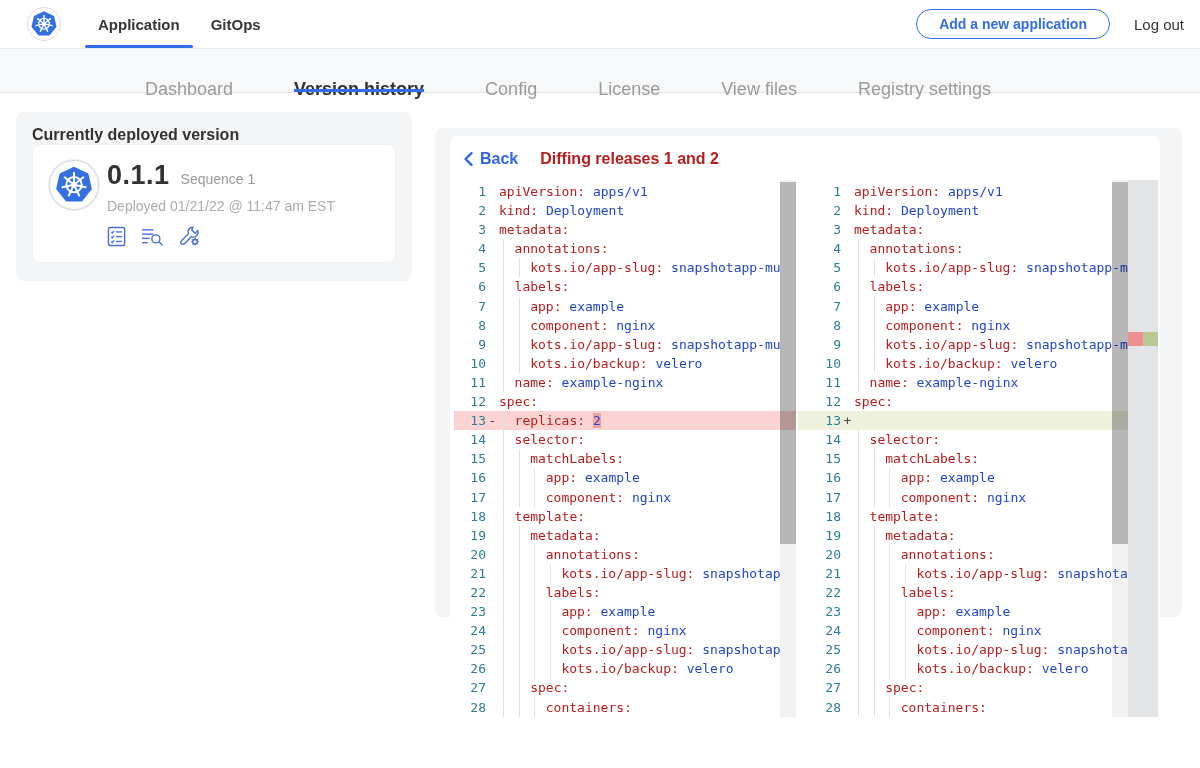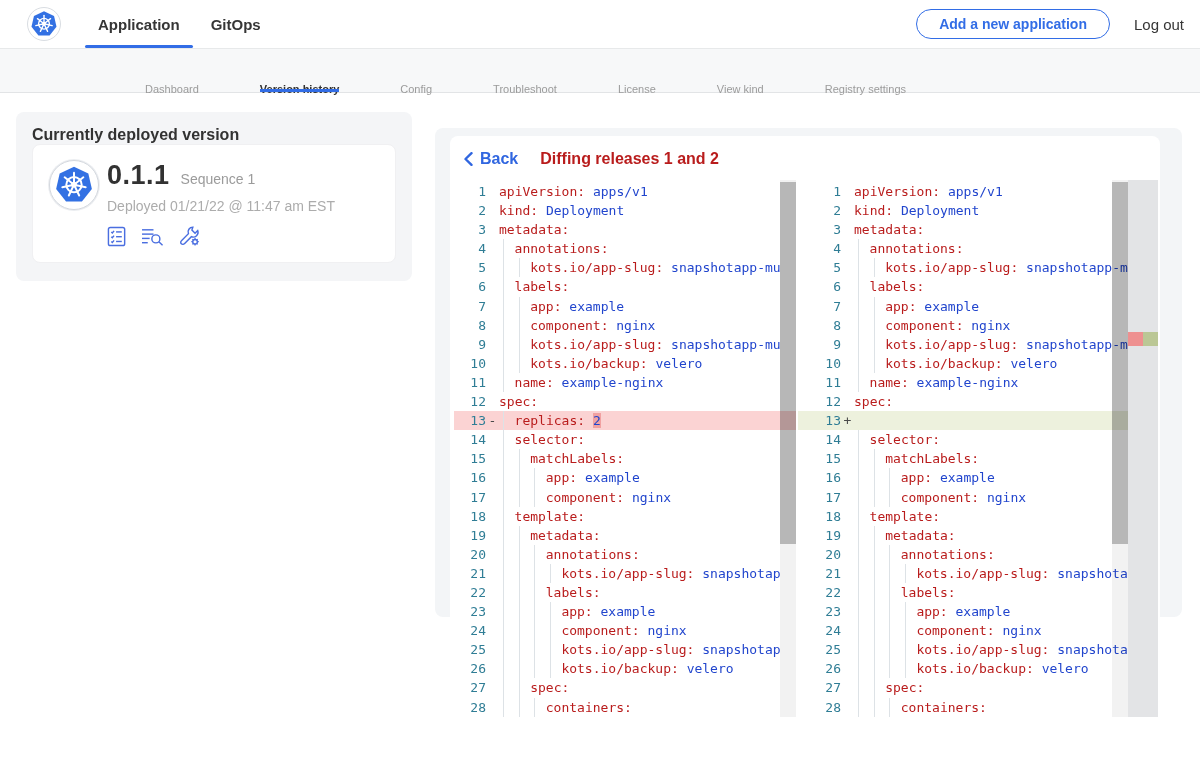--- a/index.html
+++ b/index.html
@@ -19,21 +19,21 @@
   .topbar-right { margin-left:auto; display:flex; align-items:center; margin-right:16px; }
   .add-app-btn { border:1px solid var(--accent); color:var(--accent); background:#fff;
              border-radius:17px; height:30px; padding:0 22px; font-size:14px; font-weight:700;
              font-family:"Liberation Sans",sans-serif; cursor:pointer; }
   .logout { font-size:15px; color:#363636; margin-left:24px; cursor:pointer; }
 
   
   .subnav { height:45px; background:#f7f8f9; border-top:1px solid #e7e9ea; border-bottom:1px solid #e2e4e6;
             display:flex; padding-left:145px; }
   .subnav-item { position:relative; display:flex; align-items:center; margin-right:61px;
-            font-size:11px; color:#9b9b9b; cursor:pointer; white-space:nowrap;margin-top:37px; }
+            font-size:18px; color:#9b9b9b; cursor:pointer; white-space:nowrap;margin-top:37px; }
   .subnav-item.active { color:#323232; font-weight:700; }
   .subnav-item.active::after { content:""; position:absolute; left:0; right:0; bottom:0;
             height:3px; background:var(--accent); }
 
   
   .main { display:flex; align-items:flex-start; }
 
   
   .dep-card { width:396px; margin:19px 0 0 16px; background:#f4f5f7; border-radius:8px;
               padding:14px 16px 18px 16px; flex:0 0 auto; }
@@ -124,23 +124,22 @@
   <div class="topbar-right">
     <button class="add-app-btn">Add a new application</button>
     <span class="logout">Log out</span>
   </div>
 </header>
 
 <nav class="subnav">
   <div class="subnav-item">Dashboard</div>
   <div class="subnav-item active">Version history</div>
   <div class="subnav-item">Config</div>
-  <div class="subnav-item">Troubleshoot</div>
   <div class="subnav-item">License</div>
-  <div class="subnav-item">View kind</div>
+  <div class="subnav-item">View files</div>
   <div class="subnav-item">Registry settings</div>
 </nav>
 
 <main class="main">
 
   <section class="dep-card">
     <h2 class="dep-title">Currently deployed version</h2>
     <div class="dep-inner">
       <div class="k8s-big">
         <svg width="40" height="40" viewBox="0 0 24 24">

